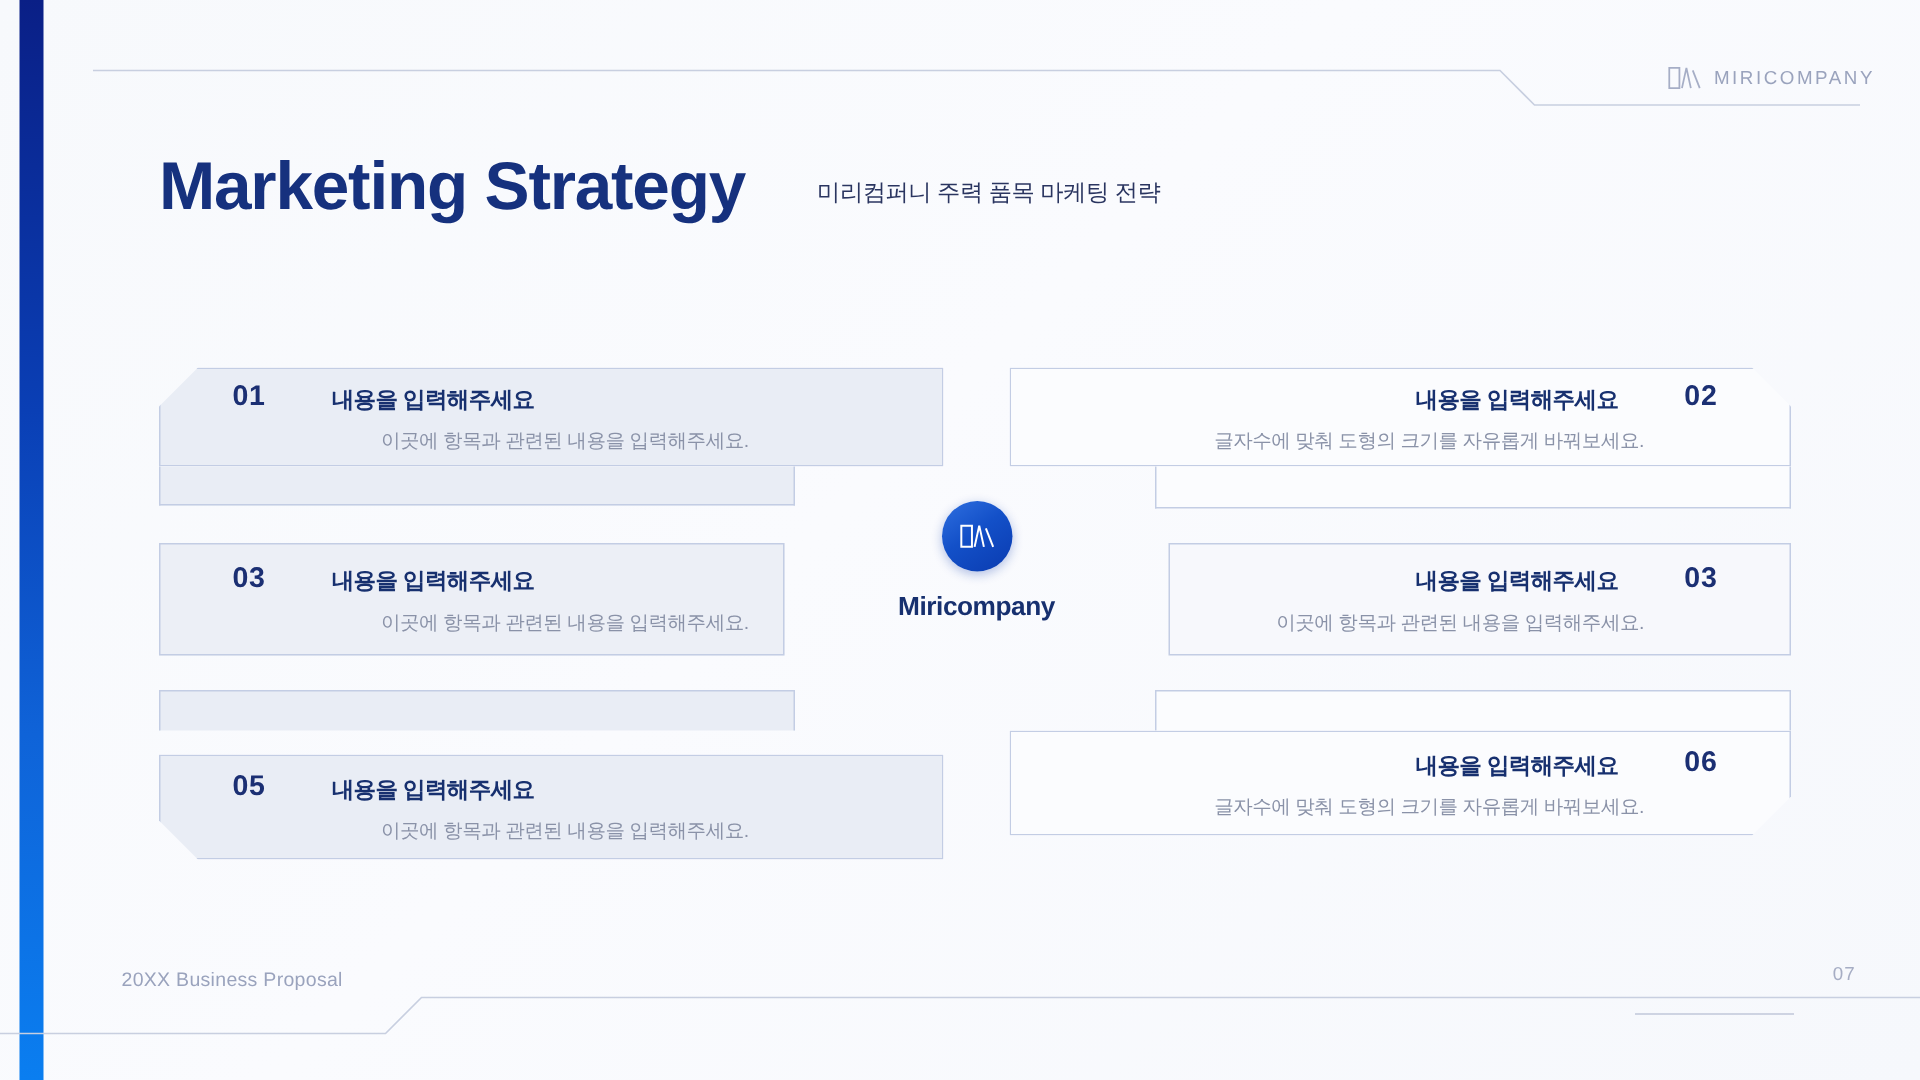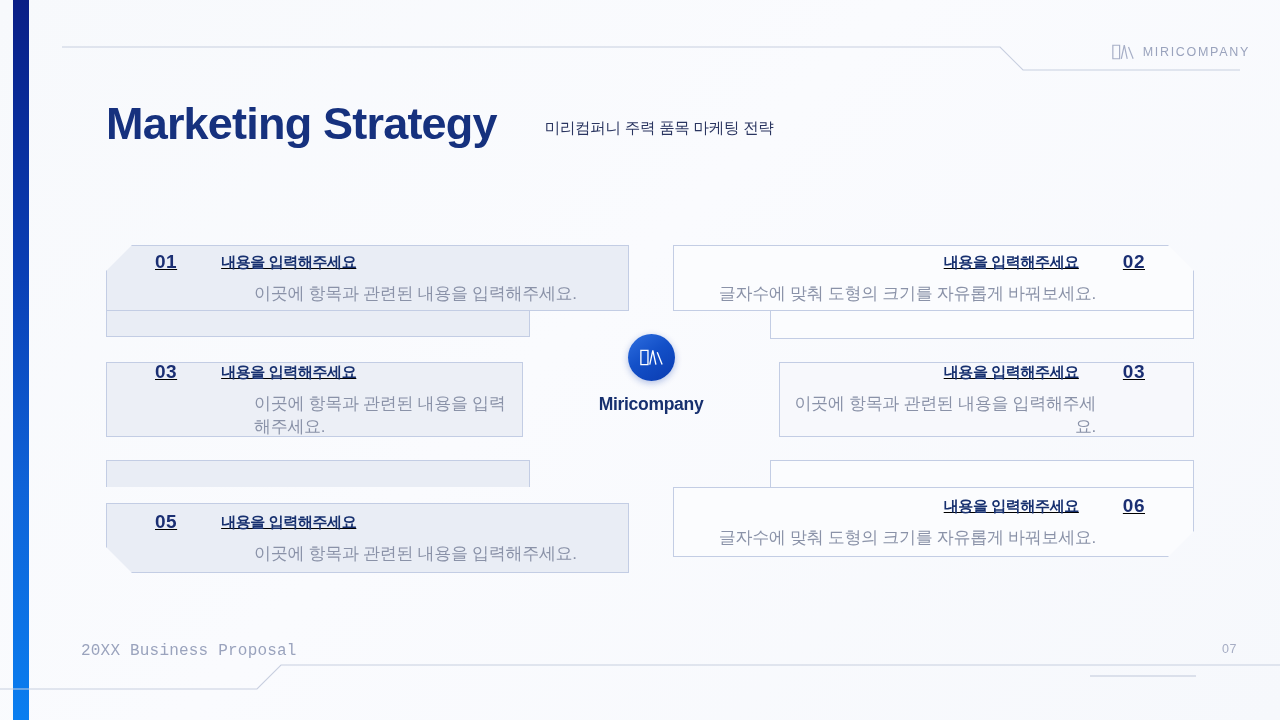--- a/index.html
+++ b/index.html
@@ -47,29 +47,29 @@
   .card {
     position: absolute;
     border: 1px solid #c3cde4;
     display: flex; flex-direction: column; justify-content: center;
   }
   .card.fill-a { background: #e9edf5; }
   .card.fill-b { background: #eceff6; }
   .card.fill-c { background: #f7f8fc; }
   .card.fill-d { background: #fbfcfe; }
 
-  .card-row { display: flex; align-items: center; text-decoration: underline; }
+  .card-row { display: flex; align-items: flex-end; }
   .card-num {
     font-size: 19px; font-weight: 700; color: #1b2f73; letter-spacing: 0.5px;
   }
   .card-head {
     font-size: 15px; font-weight: 700; color: #17306f; letter-spacing: -0.4px;
   }
   .card-body {
-    font-size: 17px; color: #8a92a8; letter-spacing: -0.3px; margin-top: 9px;
+    font-size: 13px; color: #8a92a8; letter-spacing: -0.3px; margin-top: 9px;
   }
 
   
   .card.left .inner { padding-left: 48px; }
   .card.left .card-row { gap: 44px; }
   .card.left .card-body { margin-left: 99px; }
 
   
   .card.right .inner { padding-right: 48px; text-align: right; }
   .card.right .card-row { gap: 44px; justify-content: flex-end; }
@@ -99,21 +99,21 @@
   }
   .brand-caption {
     margin-top: 10px; font-size: 12.5px; color: #8a92a8;
     line-height: 1.62; text-align: center; letter-spacing: -0.3px;
   }
 
   
   .footer-rule { position: absolute; left: 0; bottom: 0; width: 1280px; height: 100px; }
   .footer-text {
     position: absolute; left: 81px; bottom: 60px;
-    font-size: 16px; color: #9aa3bd; letter-spacing: 0.2px; font-family: Liberation Mono, monospace;
+    font-size: 13px; color: #9aa3bd; letter-spacing: 0.2px;
   }
   .page-num {
     position: absolute; right: 43px; bottom: 64px;
     font-size: 12.5px; color: #a6adc4; letter-spacing: 0.6px;
   }
 </style>
 </head>
 <body>
 
 <div id="slide">

